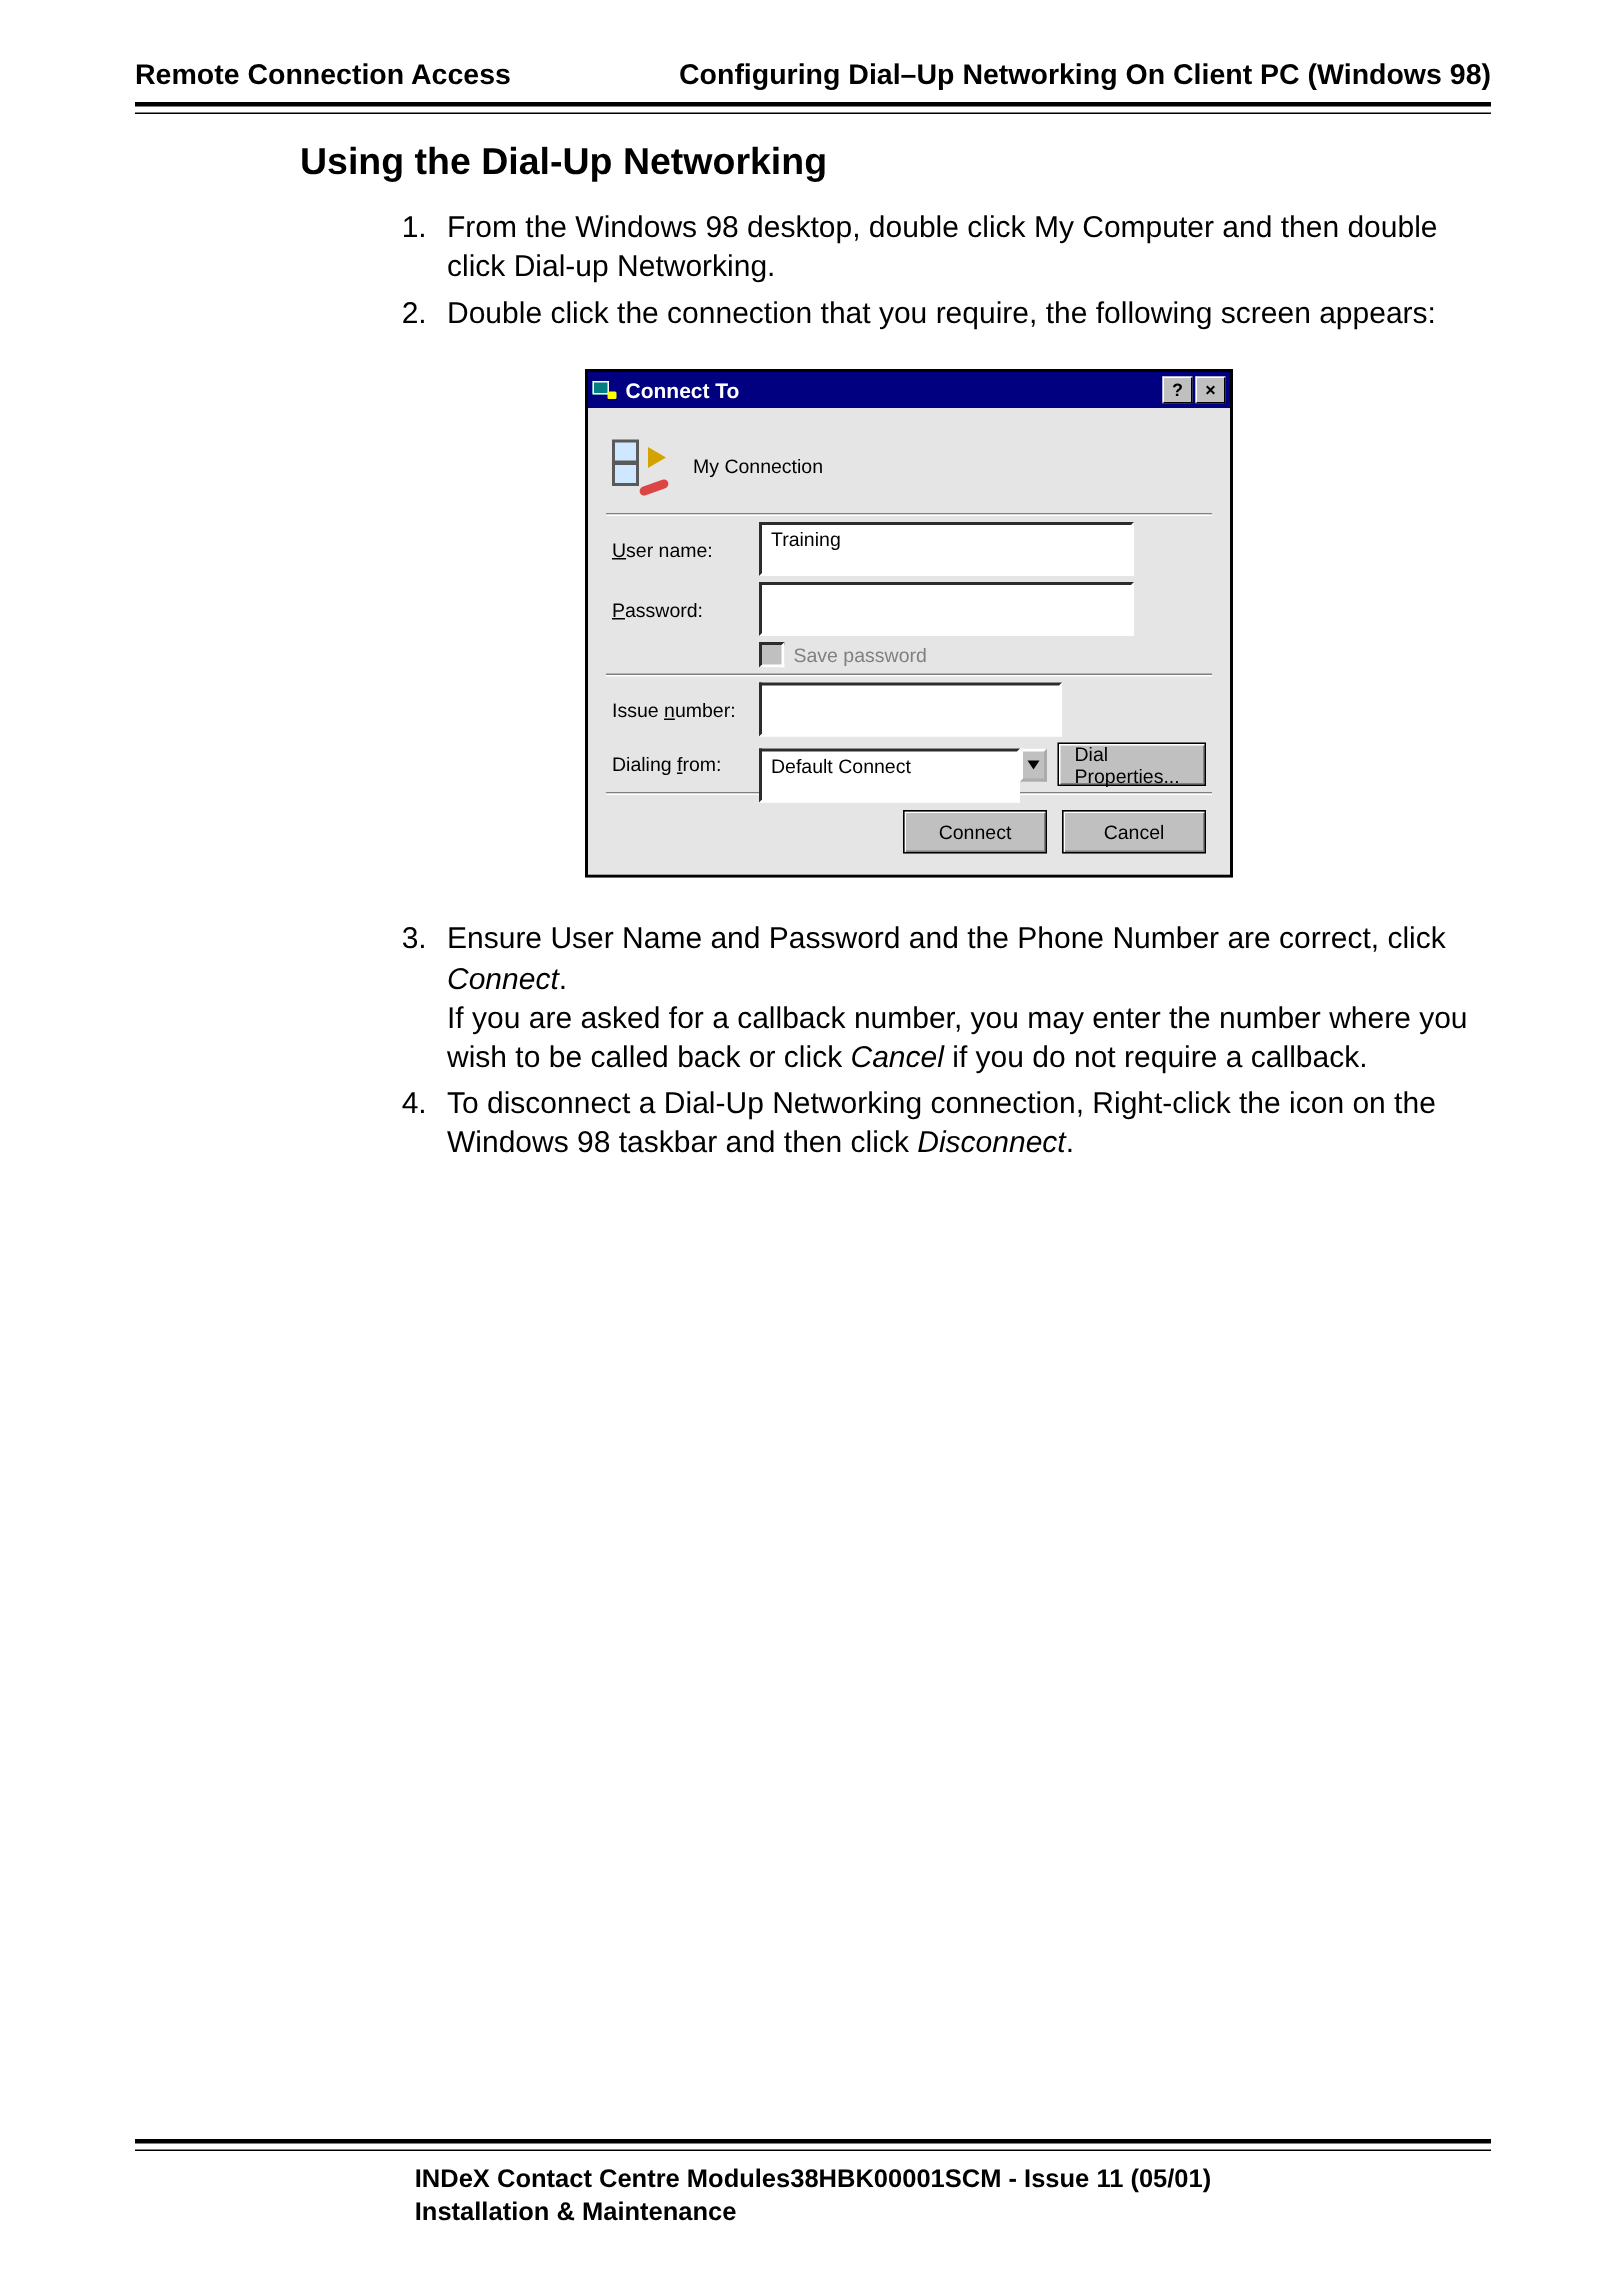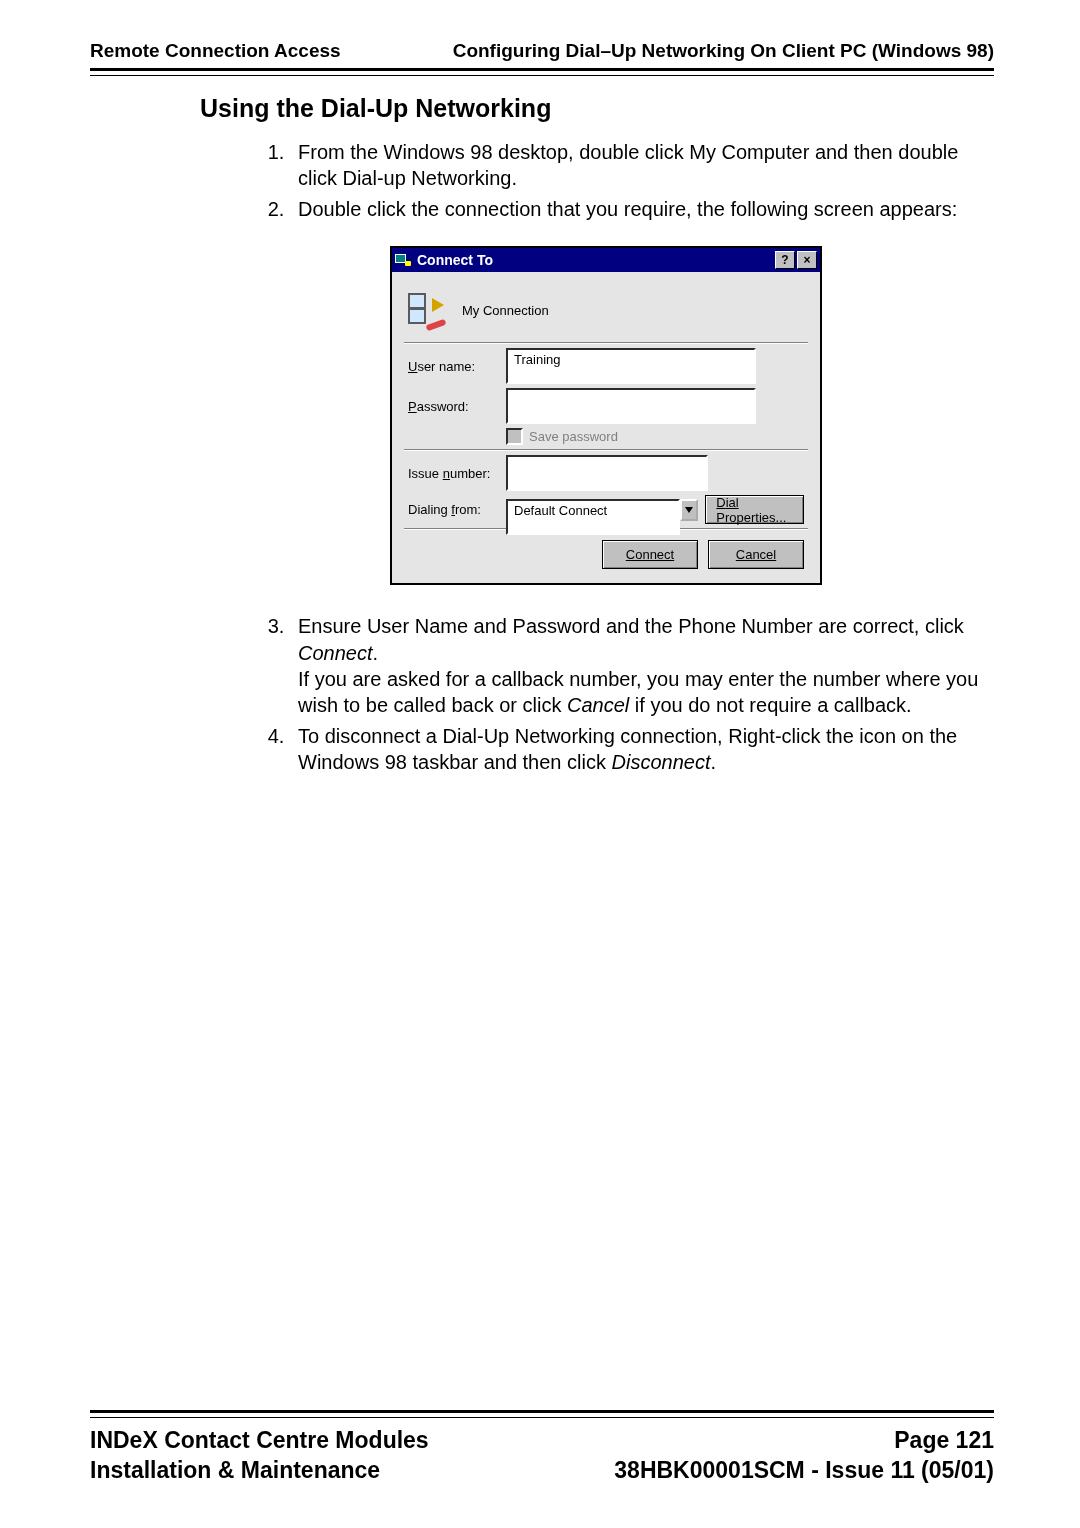--- a/index.html
+++ b/index.html
@@ -212,21 +212,20 @@
     height: 29px;
     background: #c0c0c0;
     border: 1px solid #000;
     box-shadow: inset 1px 1px 0 #fff, inset -1px -1px 0 #808080;
     padding: 0 10px;
     font-size: 13px;
     display: flex;
     align-items: center;
     justify-content: center;
     box-sizing: border-box;
-    text-decoration: underline;
   }
   .btn-row {
     display: flex;
     justify-content: flex-end;
     gap: 10px;
     margin-top: 10px;
   }
   .btn.w80 { width: 96px; }
   .footer {
     position: absolute;
@@ -235,23 +234,23 @@
     bottom: 42px;
   }
   .footer-rule {
     border-top: 3px solid #000;
     border-bottom: 1px solid #000;
     height: 4px;
     margin-bottom: 8px;
   }
   .footer-row {
     display: flex;
-    justify-content: space-between;
-    font-weight: bold;
-    font-size: 23px;
+    justify-content: center;
+    font-weight: bold;
+    font-size: 17px;
     line-height: 1.3;
   }
   .footer-right { text-align: right; }
   .lab .und { text-decoration: underline; }
 </style>
 </head>
 <body>
 
 <div class="page">
 
@@ -346,19 +345,18 @@
   </ol>
 
   <div class="footer">
     <div class="footer-rule"></div>
     <div class="footer-row">
       <div>
         <div>INDeX Contact Centre Modules</div>
         <div>Installation &amp; Maintenance</div>
       </div>
       <div class="footer-right">
-        <div>Page 121</div>
         <div>38HBK00001SCM - Issue 11 (05/01)</div>
       </div>
     </div>
   </div>
 
 </div>
 
 </body></html>

